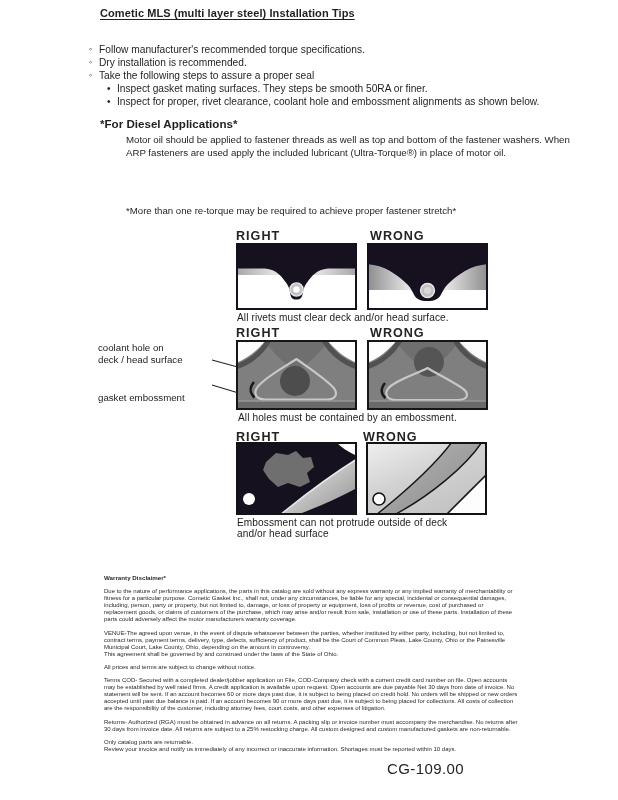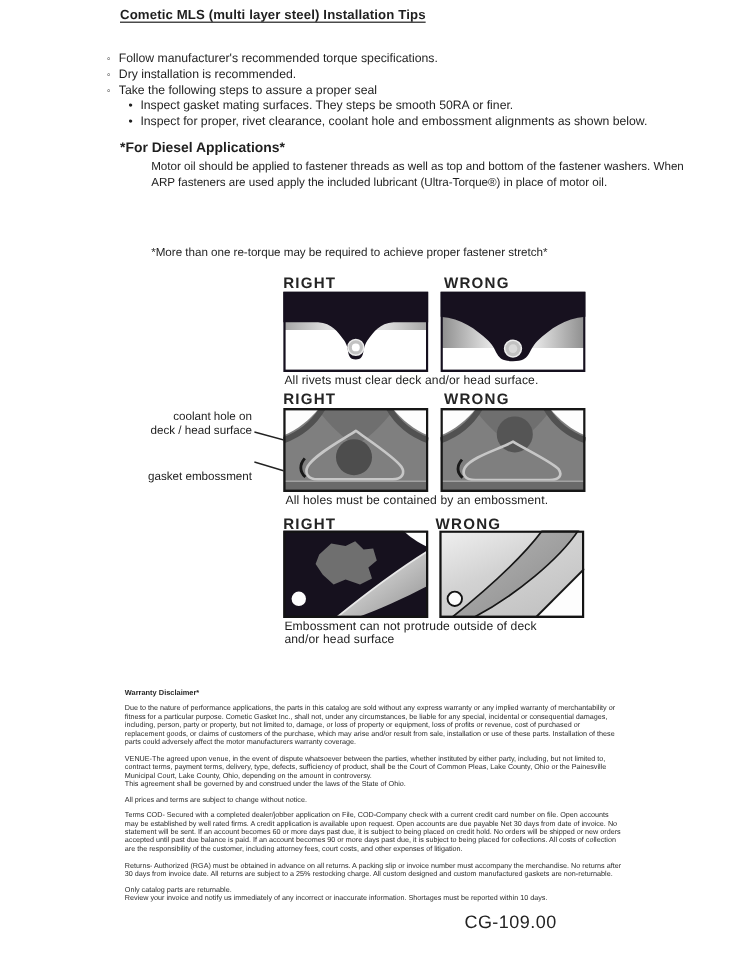--- a/index.html
+++ b/index.html
@@ -18,21 +18,21 @@
   .bullets li.sub .bmark { left:18px; font-size:10px; }
 
   .diesel-h { left:100px; top:117px; font-size:11.6px; font-weight:bold; }
   .para { left:86px; width:450px; font-size:9.7px; line-height:12.9px; letter-spacing:-.02px;margin-left:40px; }
   .p1 { top:134px; } .p2 { top:162px; } .p3 { top:205px; }
 
   .dlabel { width:121px; text-align:left; font-size:12.6px; font-weight:600; letter-spacing:1px; color:#242424; }
   .cap { font-size:10.1px; font-weight:400; letter-spacing:.1px; color:#1c1c1c; }
   svg.panel { position:absolute; display:block; }
 
-  .sidelabel { width:112px; text-align:right; font-size:9.7px; line-height:11.6px; color:#1c1c1c; }
+  .sidelabel { width:112px; font-size:9.7px; line-height:11.6px; color:#1c1c1c; }
   .lbl-coolant { left:98px; top:342px; }
   .lbl-emboss { left:98px; top:392px; }
 
   .fineprint { left:104px; top:574px; width:414px; font-size:6px; line-height:7.1px; color:#2a2a2a; }
   .fineprint .fp-h { font-weight:bold; font-size:6.2px; margin-bottom:7px; }
   .fineprint p { margin-bottom:6px; }
   .fineprint p.tight { margin-bottom:0; }
 
   .pagecode { left:387px; top:760px; font-size:15px; letter-spacing:.4px; color:#232323; }
 </style>

